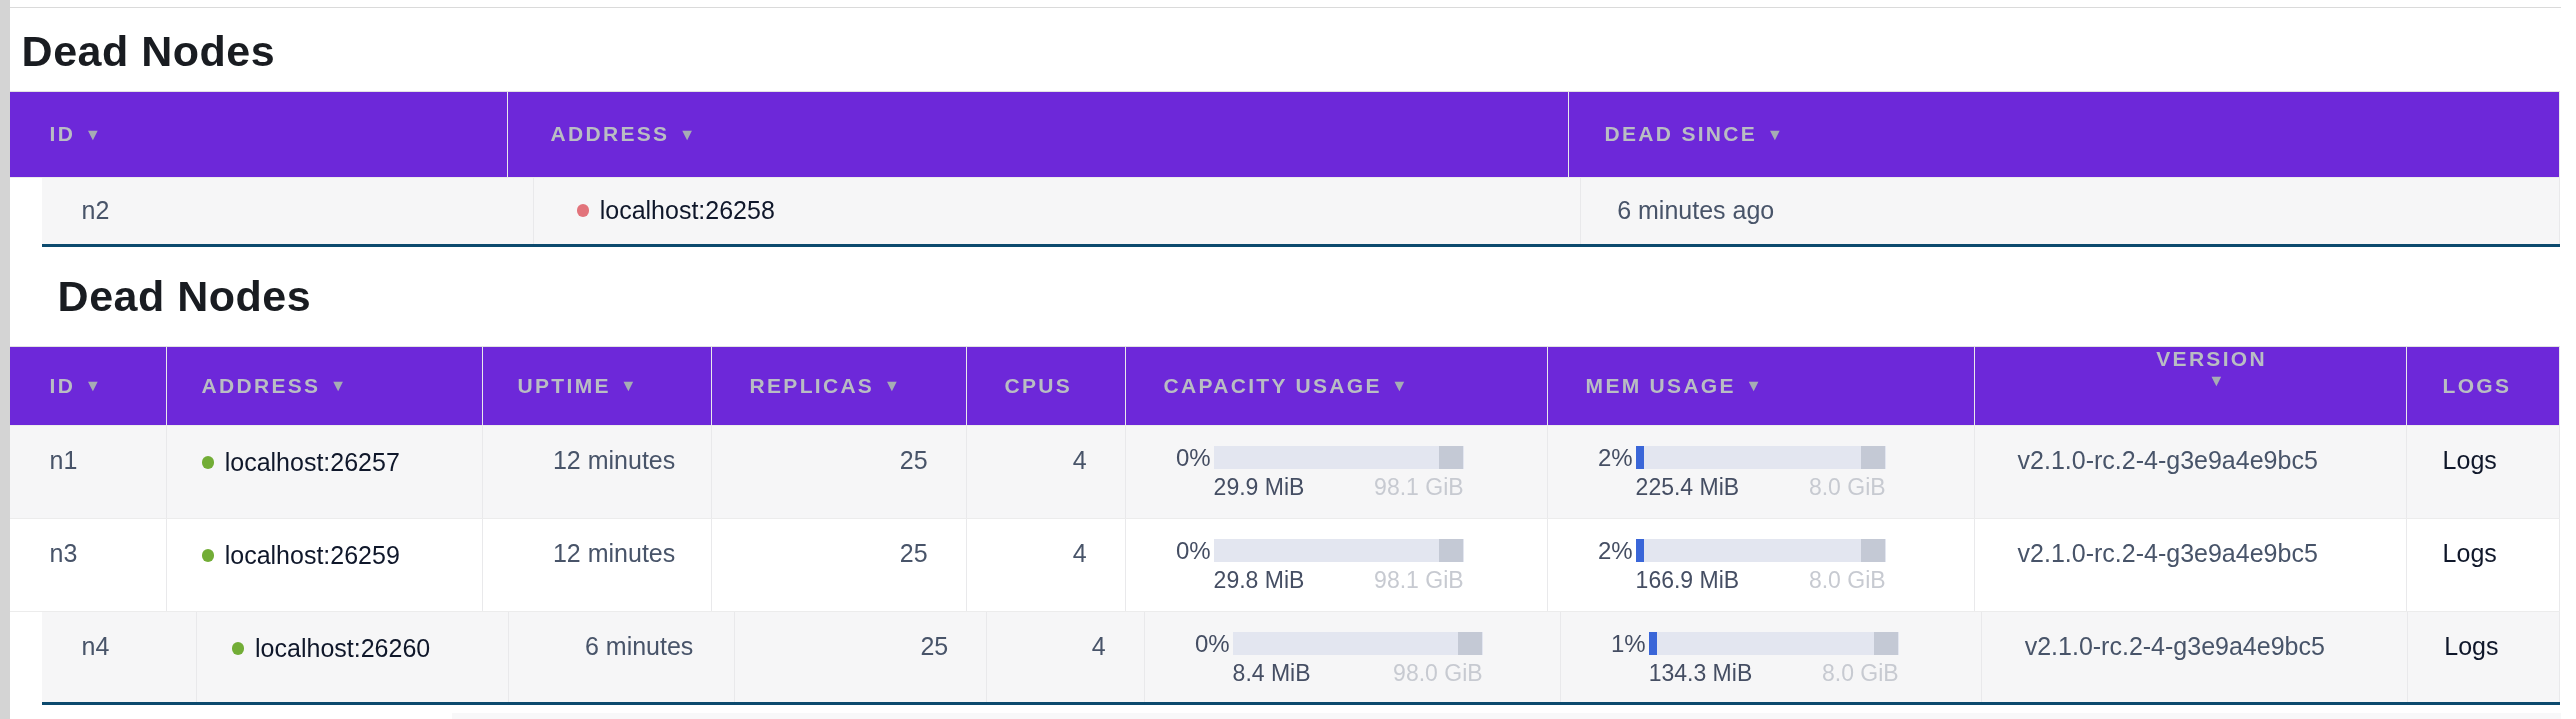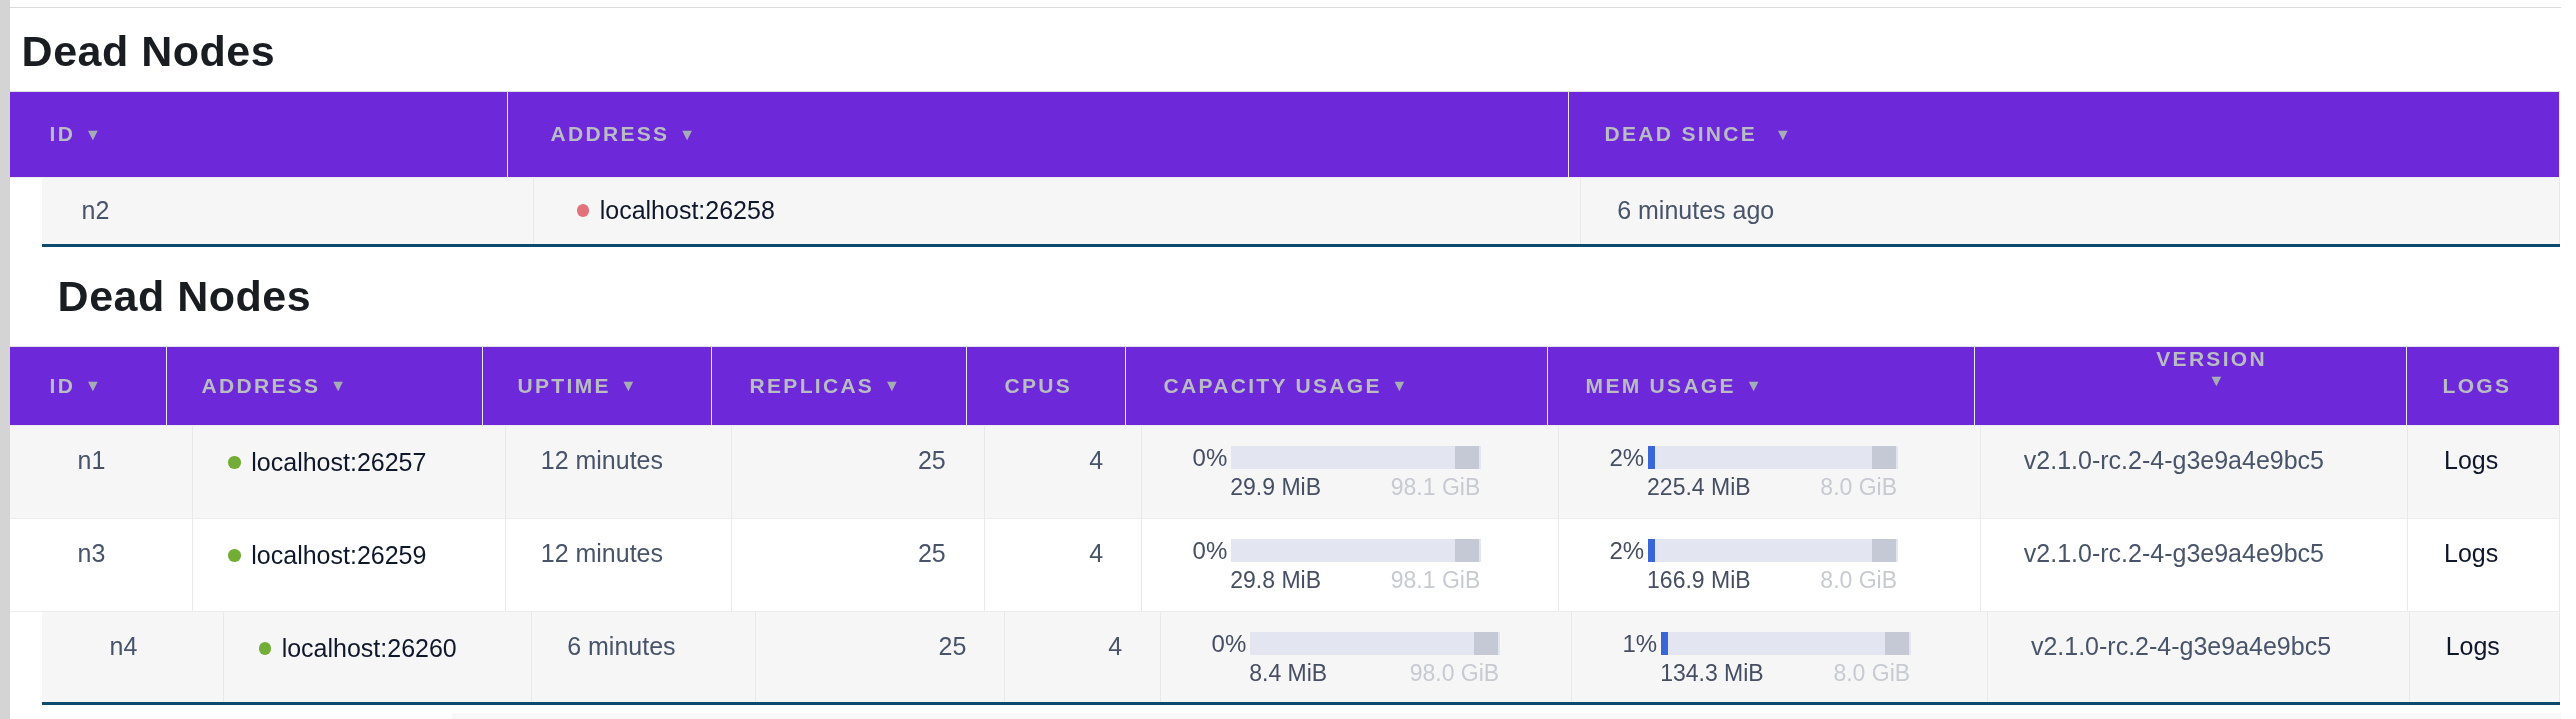--- a/index.html
+++ b/index.html
@@ -24,36 +24,36 @@
   .th {
     height:100%; display:flex; align-items:center;
     font-size:21px; font-weight:bold; letter-spacing:2.3px;
     color:#b9bdc3; border-right:1px solid #e9e9eb; padding-left:38px;
   }
   .sort-arrow { font-size:16.4px; margin-left:9.6px; color:#a6acb4; letter-spacing:0; }
 
   .tr { display:flex; border-bottom:1px solid #ececec; background:#fff; }
   .tr.striped { background:#f6f6f7; }
   .dead .tr { height:69px; align-items:center; }
-  .live .tr { height:93px; align-items:stretch;padding-left:28px; }
+  .live .tr { height:93px; align-items:stretch; }
   .tbl .tr:last-child { border-bottom:3px solid #0c4a6e;margin-left:32px; }
 
   .td { border-right:1px solid #e9e9eb; font-size:25px; color:#485469; line-height:29px; }
   .live .td { padding-top:20px; }
   .dead .td { display:flex; align-items:center; padding-top:0; height:100%; }
 
   
   .d-id    { width:498px;  padding-left:40px; }
   .d-addr  { width:1061px; padding-left:43px; }
-  .d-since { width:991px; padding-left:36px;gap:8px; }
+  .d-since { width:991px; padding-left:36px; }
 
   
   .c-id   { width:157px; padding-left:40px; }
   .c-addr { width:316px; padding-left:35px; }
-  .c-up   { width:229px; padding-left:35px; }
+  .c-up   { width:229px; padding-left:35px;text-align:center; }
   .c-rep  { width:255px; text-align:right; padding-right:38px; display:block; }
   .c-cpu  { width:159px; text-align:right; padding-right:38px; display:block; }
   .c-cap  { width:422px; }
   .c-mem  { width:427px; }
   .c-ver  { width:432px; padding-left:43px;flex-direction:column; }
   .c-logs { width:153px; padding-left:36px; }
   .th.c-rep, .th.c-cpu { text-align:right; display:flex; padding-left:38px; padding-right:12px; }
 
   .addr-wrap { display:inline-flex; align-items:center; }
   .status-dot { width:12.5px; height:12.5px; border-radius:50%; margin-right:10.6px; flex:0 0 auto; }

